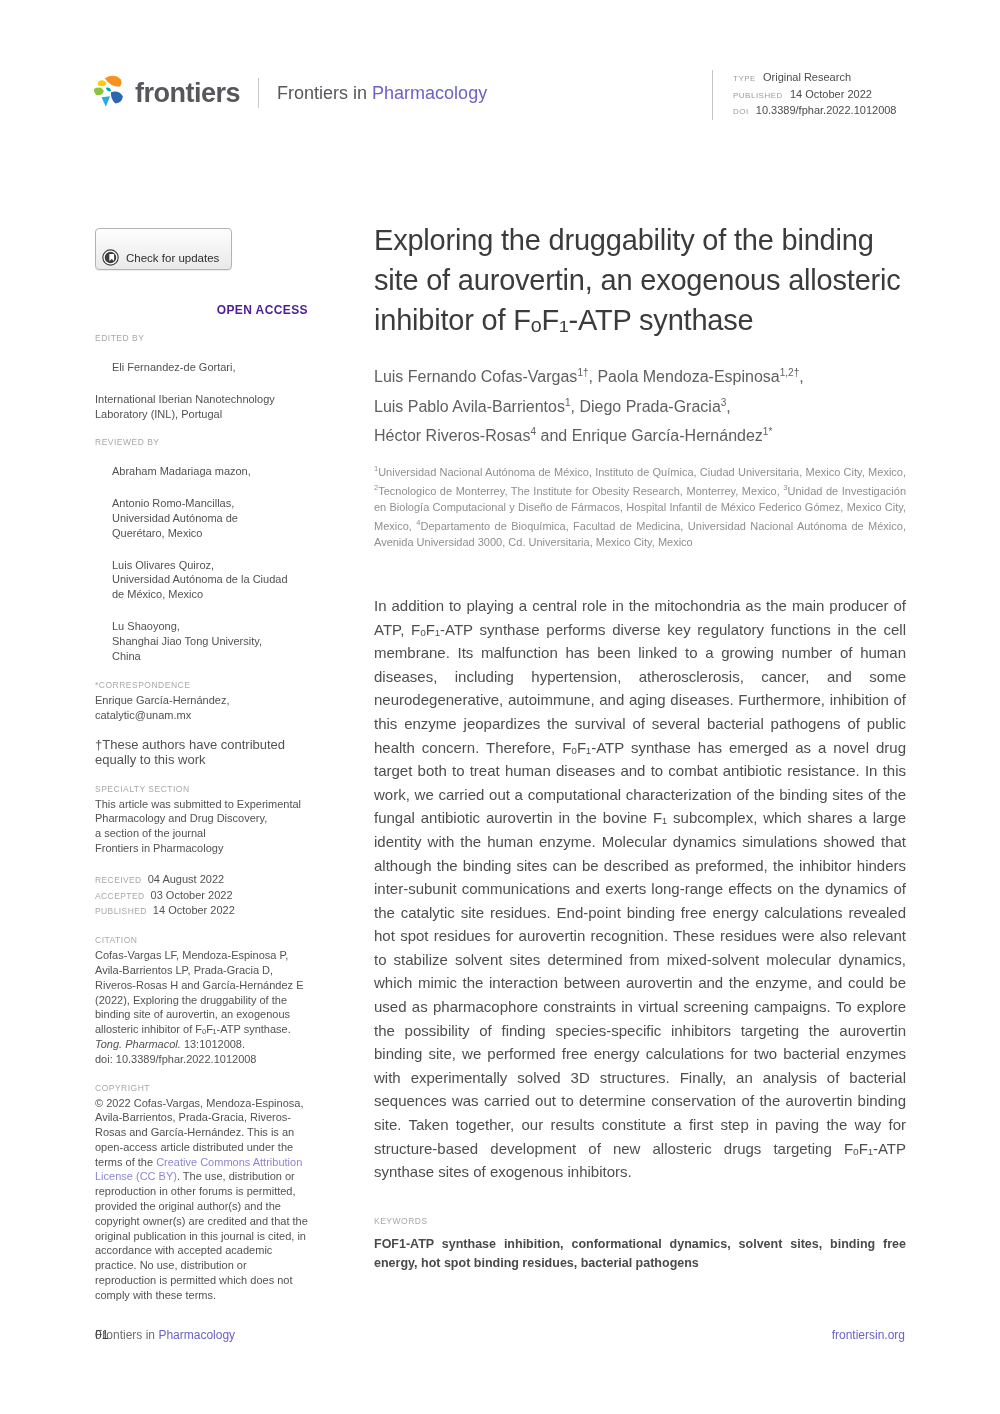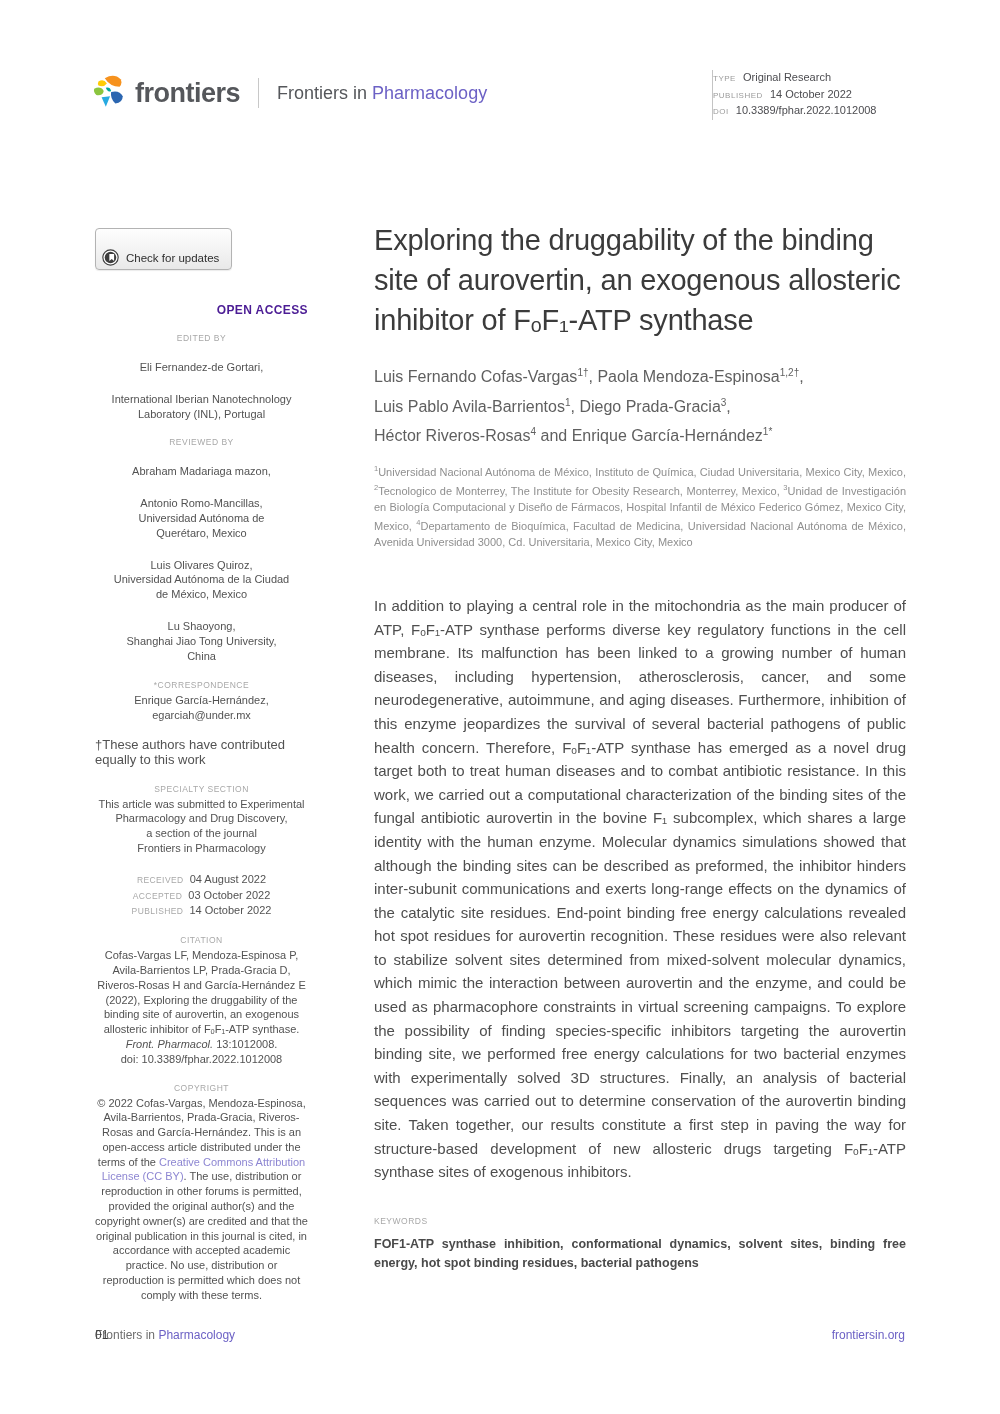--- a/index.html
+++ b/index.html
@@ -12,37 +12,37 @@
   }
 
   
   .brand { position: absolute; left: 90px; top: 74px; display: flex; align-items: center; }
   .logo-icon { width: 38px; height: 38px; display: inline-block; }
   .logo-text { font-size: 27px; font-weight: bold; color: #55575b; letter-spacing: -0.5px; margin-left: 7px; }
   .brand-divider { width: 1px; height: 30px; background: #c8c8c8; margin: 0 18px; }
   .journal-line { font-size: 18px; color: #55575b; }
   .journal-line .purple { color: #6c61c5; text-decoration: none; }
 
-  .meta { position: absolute; left: 712px; top: 70px; width: 200px; border-left: 1px solid #c4c4c4; }
+  .meta { position: absolute; left: 712px; top: 70px; width: 200px; border-left: 1px solid #c4c4c4; padding-left: 20px; }
   .meta-line { font-size: 11px; color: #4c4c50; line-height: 15.5px; white-space: nowrap; }
   .meta-label { font-size: 8px; color: #9b9b9b; letter-spacing: 0.5px; margin-right: 4px; }
 
   
   .sidebar { position: absolute; left: 95px; top: 228px; width: 213px; }
   .updates-btn {
     display: inline-flex; align-items: center; gap: 7px;
     border: 1px solid #b3b3b3; border-radius: 4px;
     background: linear-gradient(#fefefe, #e9e9e9);
     padding: 20px 12px 3px 6px; cursor: pointer;
     font-size: 11.5px; color: #2e2e2e;
     box-shadow: 0 1px 1px rgba(0,0,0,0.08);
   }
   .updates-btn svg { width: 17px; height: 17px; }
   .open-access { margin-top: 33px; font-size: 12px; font-weight: bold; letter-spacing: 0.4px; color: #4c1d95; text-align: right; }
-  .side-section { margin-top: 16px; text-align: center; }
+  .side-section { margin-top: 16px; }
   .side-label { font-size: 8.5px; color: #a8a8a8; letter-spacing: 0.5px; margin-bottom: 3px; }
   .side-text { font-size: 11px; color: #525252; line-height: 14.8px; }
   .side-text .person { margin: 17px; }
   .date-line { font-size: 11px; color: #525252; line-height: 14.8px; }
   .date-line .meta-label { font-size: 8.5px; color: #a8a8a8; margin-right: 3px; letter-spacing: 0.4px; }
   .cc-link { color: #8d86d2; text-decoration: none; cursor: pointer; }
   .equal-note { margin-top: 15px; font-size: 13px; color: #525252; line-height: 14.8px; }
 
   
   .main { position: absolute; left: 374px; top: 220px; width: 532px; }
@@ -147,21 +147,21 @@
             <div>Lu Shaoyong,</div>
             <div>Shanghai Jiao Tong University, China</div>
           </div>
         </div>
     </div>
 
     <div class="side-section">
       <div class="side-label">*CORRESPONDENCE</div>
       <div class="side-text">
         <div>Enrique García-Hernández,</div>
-        <div>egarciah@under.mx</div>
+        <div>catalytic@unam.mx</div>
       </div>
     </div>
 
     <div class="equal-note">†These authors have contributed equally to this work</div>
 
     <div class="side-section">
       <div class="side-label">SPECIALTY SECTION</div>
       <div class="side-text">
 
           <div>This article was submitted to Experimental Pharmacology and Drug Discovery,</div>
@@ -187,21 +187,21 @@
         <div class="date-line">
           <span class="meta-label">PUBLISHED</span>
           <span>14 October 2022</span>
         </div>
       </div>
 
     <div class="side-section">
       <div class="side-label">CITATION</div>
       <div class="side-text">
         <span>Cofas-Vargas LF, Mendoza-Espinosa P, Avila-Barrientos LP, Prada-Gracia D, Riveros-Rosas H and García-Hernández E (2022), Exploring the druggability of the binding site of aurovertin, an exogenous allosteric inhibitor of FₒF₁-ATP synthase.</span><br>
-        <i>Front. Pharmacol.</i>
+        <i>Tong. Pharmacol.</i>
         <span>13:1012008.</span><br>
         <span>doi: 10.3389/fphar.2022.1012008</span>
       </div>
     </div>
 
     <div class="side-section">
       <div class="side-label">COPYRIGHT</div>
       <div class="side-text">
         <span>© 2022 Cofas-Vargas, Mendoza-Espinosa, Avila-Barrientos, Prada-Gracia, Riveros-Rosas and García-Hernández. This is an open-access article distributed under the terms of the </span><a class="cc-link">Creative Commons Attribution License (CC BY)</a><span>. The use, distribution or reproduction in other forums is permitted, provided the original author(s) and the copyright owner(s) are credited and that the original publication in this journal is cited, in accordance with accepted academic practice. No use, distribution or reproduction is permitted which does not comply with these terms.</span>
       </div>

